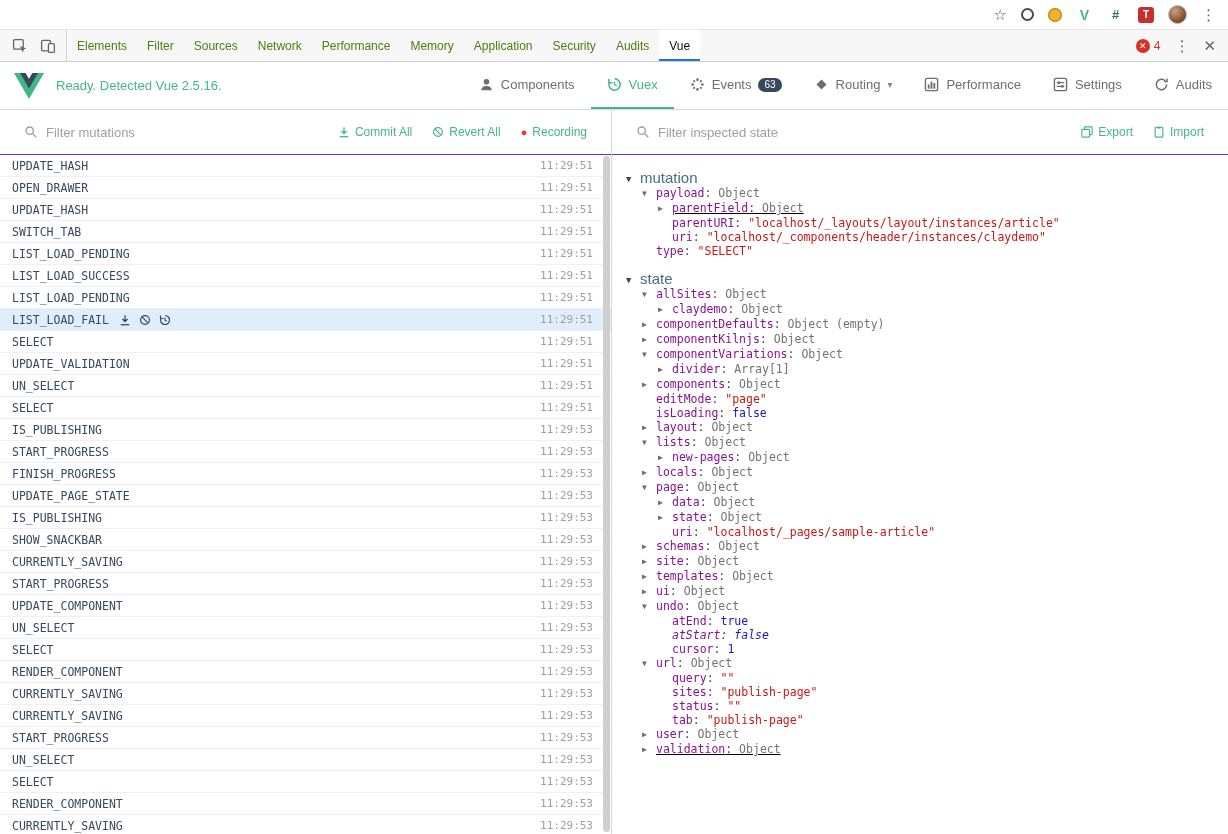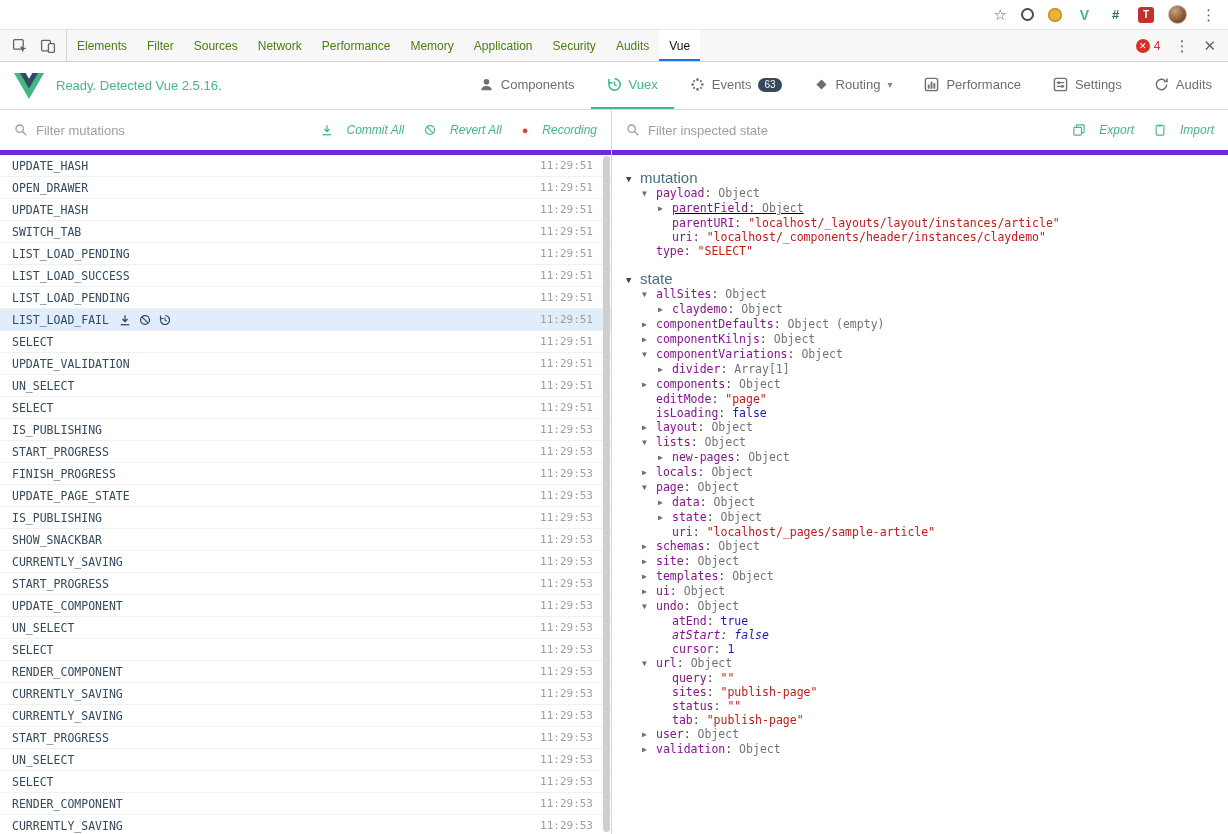--- a/index.html
+++ b/index.html
@@ -47,25 +47,25 @@
   .vtabs { margin-left:auto; display:flex; align-items:stretch; }
   .vtab { display:flex; align-items:center; gap:7px; padding:0 16px; color:#6e6e6e; font-size:13px; border-bottom:2px solid transparent; cursor:default; }
   .vtab.active { color:#42b983; border-bottom-color:#42b983; }
   .vtab svg { display:block; }
   .vbadge { background:#35495e; color:#fff; font-size:10px; padding:2px 6px; border-radius:9px; line-height:1; }
   .vchevron { font-size:10px; color:#8a8a8a; }
   
   .panels { flex:1; display:flex; overflow:hidden; }
   .left-panel { width:612px; flex:0 0 612px; border-right:1px solid #d6d6d6; display:flex; flex-direction:column; position:relative; overflow:hidden; }
   .right-panel { flex:1; display:flex; flex-direction:column; overflow:hidden; }
-  .panel-header { height:45px; flex:0 0 45px; display:flex; align-items:center; gap:8px; padding:0 14px; border-bottom:5px solid #6d28d9; background:#fff; }
+  .panel-header { height:45px; flex:0 0 45px; display:flex; align-items:center; gap:8px; padding:0 24px; border-bottom:1px solid #6d28d9; background:#fff; }
   .filter-input { border:none; outline:none; flex:1; font-size:13px; color:#333; font-family:"Liberation Sans",sans-serif; background:transparent; }
   .filter-input::placeholder { color:#9aa0a6; }
   .header-actions { display:flex; align-items:center; gap:20px; }
-  .h-action { display:flex; align-items:center; gap:14px; color:#42b983; font-size:12px; cursor:default; white-space:nowrap;font-style:italic; }
+  .h-action { display:flex; align-items:center; gap:5px; color:#42b983; font-size:12px; cursor:default; white-space:nowrap; }
   .rec-dot { color:#e53935; font-size:11px; line-height:1; }
   
   .mutation-list { flex:1; overflow:hidden; font-family:"DejaVu Sans Mono","Liberation Mono",monospace; }
   .mut-row { height:22px; display:flex; align-items:center; padding:0 18px 0 12px; border-bottom:1px solid #f0f0f0; }
   .mut-row.selected { background:#e0eefb; }
   .mut-name { color:#35495e; font-size:11.5px; }
   .mut-actions { display:flex; align-items:center; gap:8px; margin-left:10px; color:#35495e; }
   .mut-act { display:flex; align-items:center; }
   .mut-time { margin-left:auto; color:#9e9e9e; font-size:11px; }
   .v-scrollbar { position:absolute; right:1px; top:46px; bottom:2px; width:7px; background:#cfcfcf; border-radius:4px; }
@@ -447,18 +447,18 @@
           <div class="tree-line" style="padding-left: 30px;"><span class="arrow">▼</span><span class="key">undo</span><span class="colon">: </span><span class="v-obj">Object</span></div>
           <div class="tree-line" style="padding-left: 46px;"><span class="arrow"></span><span class="key">atEnd</span><span class="colon">: </span><span class="v-blue">true</span></div>
           <div class="tree-line" style="padding-left: 46px; font-style: italic;"><span class="arrow"></span><span class="key">atStart</span><span class="colon">: </span><span class="v-blue">false</span></div>
           <div class="tree-line" style="padding-left: 46px;"><span class="arrow"></span><span class="key">cursor</span><span class="colon">: </span><span class="v-blue">1</span></div>
           <div class="tree-line" style="padding-left: 30px;"><span class="arrow">▼</span><span class="key">url</span><span class="colon">: </span><span class="v-obj">Object</span></div>
           <div class="tree-line" style="padding-left: 46px;"><span class="arrow"></span><span class="key">query</span><span class="colon">: </span><span class="v-str">""</span></div>
           <div class="tree-line" style="padding-left: 46px;"><span class="arrow"></span><span class="key">sites</span><span class="colon">: </span><span class="v-str">"publish-page"</span></div>
           <div class="tree-line" style="padding-left: 46px;"><span class="arrow"></span><span class="key">status</span><span class="colon">: </span><span class="v-str">""</span></div>
           <div class="tree-line" style="padding-left: 46px;"><span class="arrow"></span><span class="key">tab</span><span class="colon">: </span><span class="v-str">"publish-page"</span></div>
           <div class="tree-line" style="padding-left: 30px;"><span class="arrow">▶</span><span class="key">user</span><span class="colon">: </span><span class="v-obj">Object</span></div>
-          <div class="tree-line" style="padding-left: 30px;"><span class="arrow">▶</span><span class="key">validation</span><span class="colon">: </span><span class="v-obj">Object</span></div>
+          <div class="tree-line" style="padding-left: 30px; text-decoration: underline;"><span class="arrow">▶</span><span class="key">validation</span><span class="colon">: </span><span class="v-obj">Object</span></div>
         </div>
     </div>
 
   </div>
 </div>
 
 </body></html>

